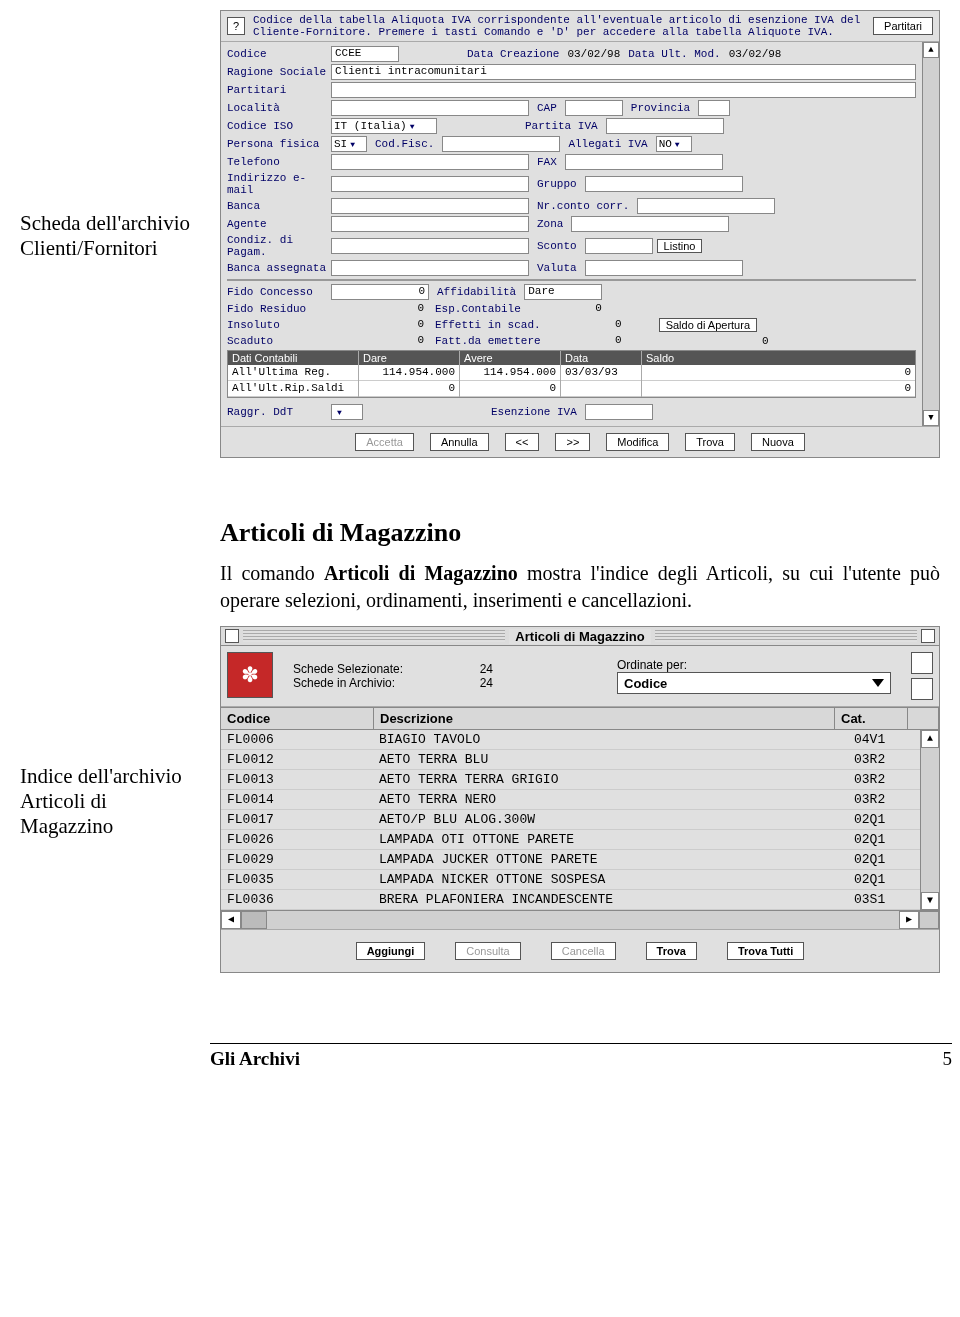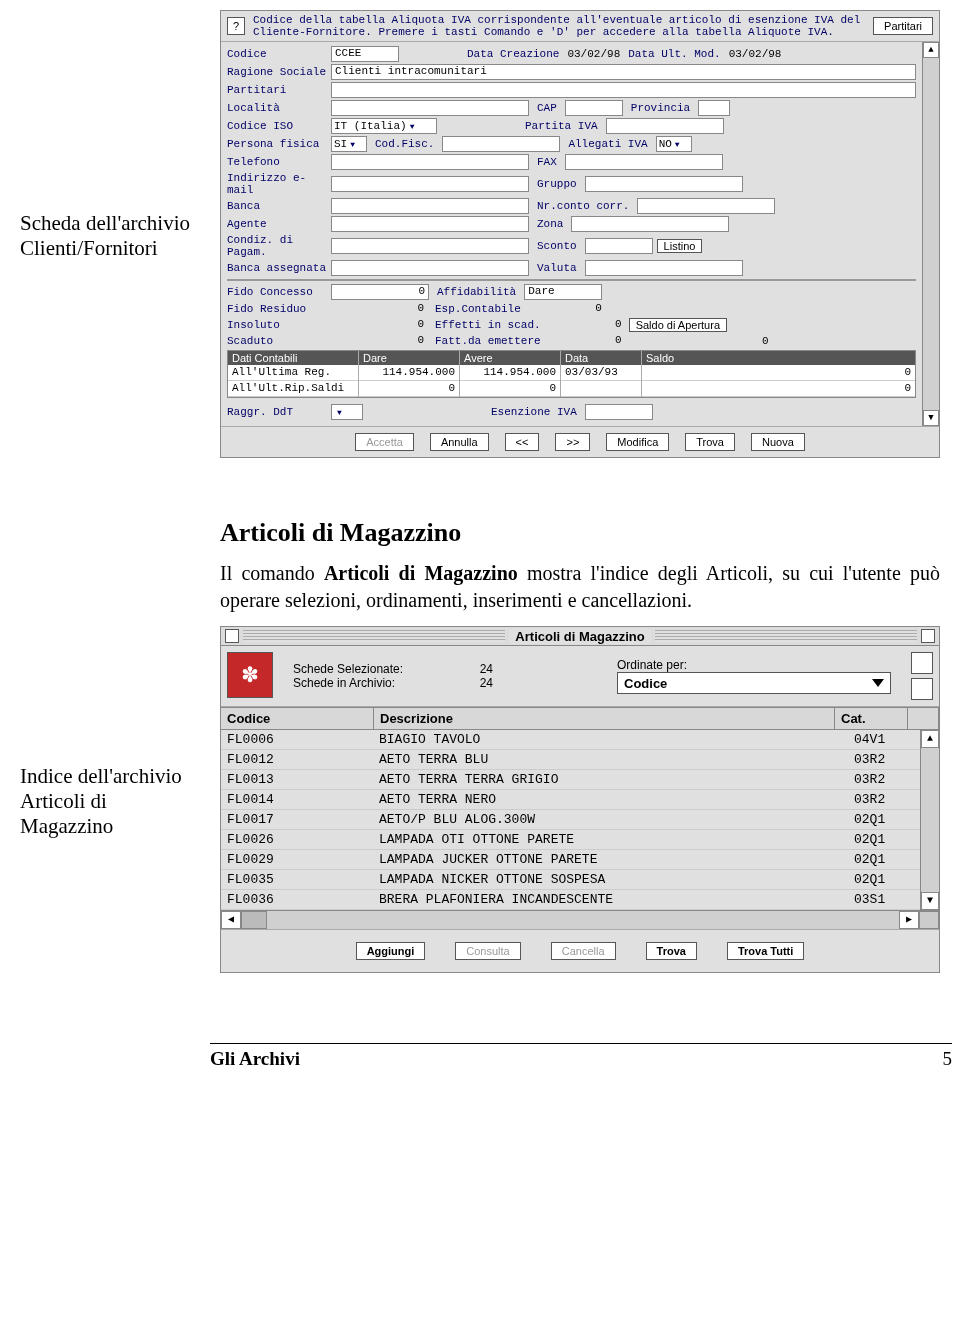--- a/index.html
+++ b/index.html
@@ -180,21 +180,21 @@
             <div class="lbl">Fido Residuo</div>
             <div class="inp" style="width:90px;text-align:right;border:none;background:transparent">0</div>
             <div class="lbl2">Esp.Contabile</div>
             <div class="inp" style="width:70px;text-align:right;border:none;background:transparent">0</div>
           </div>
           <div class="fr">
             <div class="lbl">Insoluto</div>
             <div class="inp" style="width:90px;text-align:right;border:none;background:transparent">0</div>
             <div class="lbl2">Effetti in scad.</div>
             <div class="inp" style="width:70px;text-align:right;border:none;background:transparent">0</div>
-            <div class="btn" style="padding:0 6px;">Saldo di Apertura</div>
+            <div class="btn" style="padding:0 6px;margin-left:30px">Saldo di Apertura</div>
           </div>
           <div class="fr">
             <div class="lbl">Scaduto</div>
             <div class="inp" style="width:90px;text-align:right;border:none;background:transparent">0</div>
             <div class="lbl2">Fatt.da emettere</div>
             <div class="inp" style="width:70px;text-align:right;border:none;background:transparent">0</div>
             <div style="width:110px;text-align:right;margin-left:30px">0</div>
           </div>
           <div class="grid">
             <div class="grid-col" style="width:130px">

